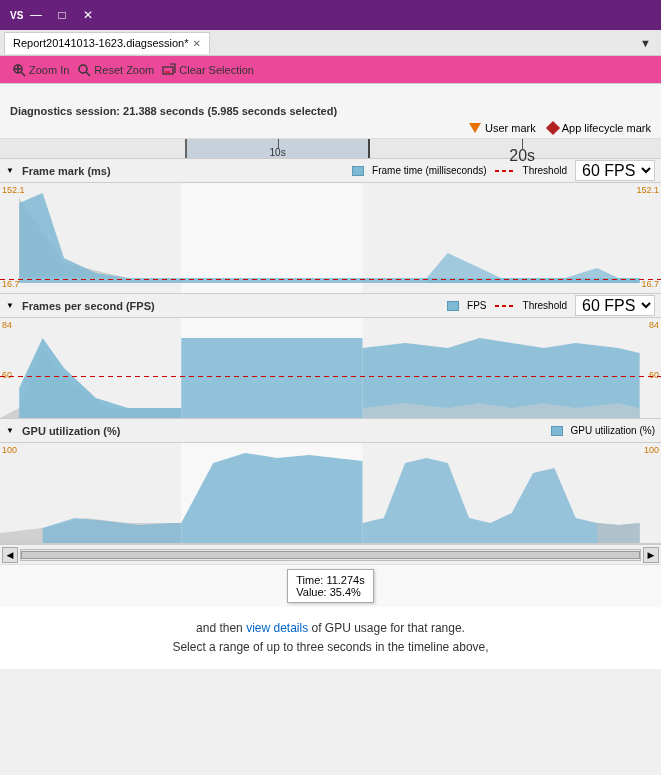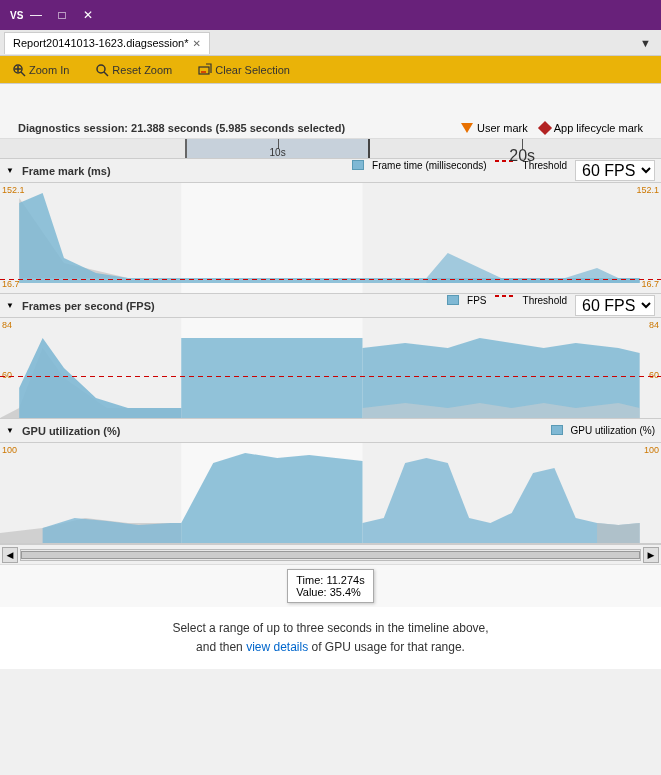--- a/index.html
+++ b/index.html
@@ -73,45 +73,45 @@
       cursor: pointer;
       color: #666;
     }
     .tab-dropdown {
       margin-left: auto;
       padding: 2px 6px;
       cursor: pointer;
       font-size: 10px;
     }
     .toolbar {
-      background: #eab308;
+      background: #ec4899;
       border-bottom: 1px solid #ccc;
       display: flex;
       align-items: center;
       height: 28px;
       padding: 0 8px;
-      gap: 18px;
+      gap: 0;
     }
     .toolbar-btn {
       background: none;
       border: none;
       cursor: pointer;
       display: flex;
       align-items: center;
       gap: 3px;
       font-size: 11px;
       color: #333;
       padding: 2px 4px;
     }
     .info-bar {
       background: #f5f5f5;
       border-bottom: 1px solid #ddd;
-      padding: 4px 18px;
-      display: flex;
-      align-items: flex-end;
+      padding: 4px 10px;
+      display: flex;
+      align-items: center;
       gap: 5px;
     }
     .info-text {
       font-size: 11px;
       font-weight: bold;
       color: #333;
     }
     .legend {
       display: flex;
       align-items: center;
@@ -167,20 +167,21 @@
     .chart-title {
       font-size: 11px;
       font-weight: bold;
       color: #333;
       display: flex;
       align-items: center;
       gap: 4px;
     }
     .chart-legend {
       display: flex;
+      align-items: center;
       gap: 8px;
       margin-left: auto;
       font-size: 10px;
     }
     .legend-box-blue {
       width: 12px;
       height: 10px;
       background: #7fb8d4;
       border: 1px solid #5a9ab5;
     }
@@ -491,19 +492,19 @@
 </div>
 
 <div class="tooltip-container">
   <div class="tooltip">
     <div>Time: 11.274s</div>
     <div>Value: 35.4%</div>
   </div>
 </div>
 
 <div class="bottom-section">
-  <div>Select a range of up to three seconds in the timeline above,</div>
   <div>
     <span>and then </span>
     <a class="link-text">view details</a>
     <span> of GPU usage for that range.</span>
   </div>
+  <div>Select a range of up to three seconds in the timeline above,</div>
 </div>
 
 </body></html>

